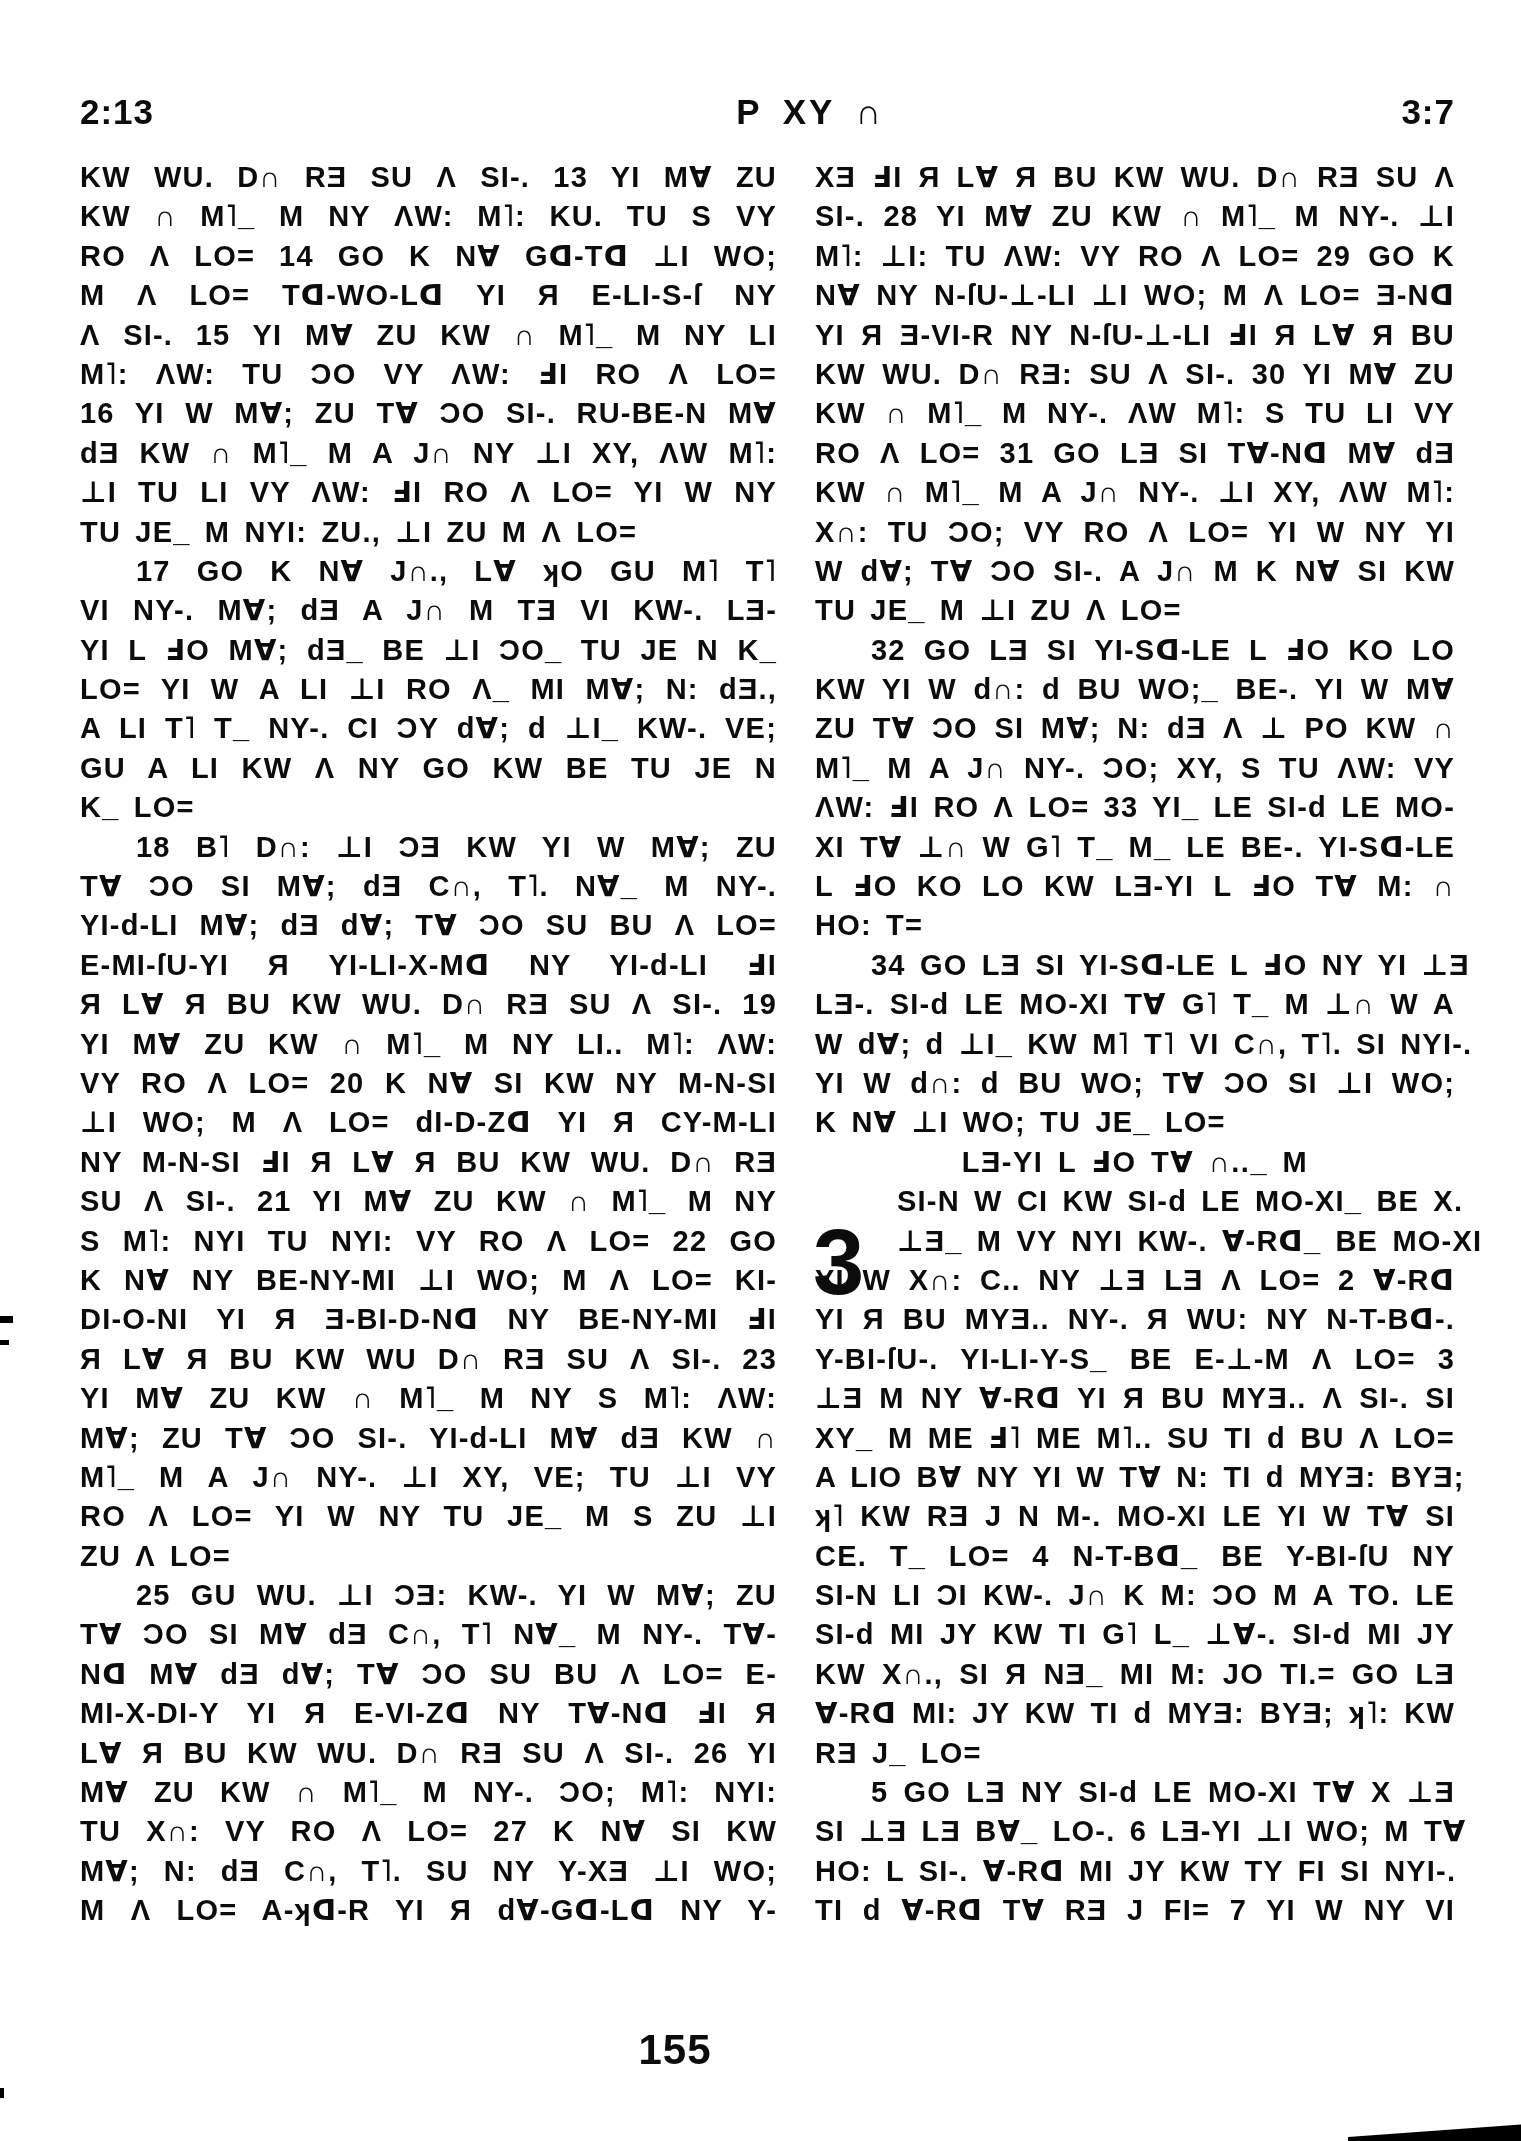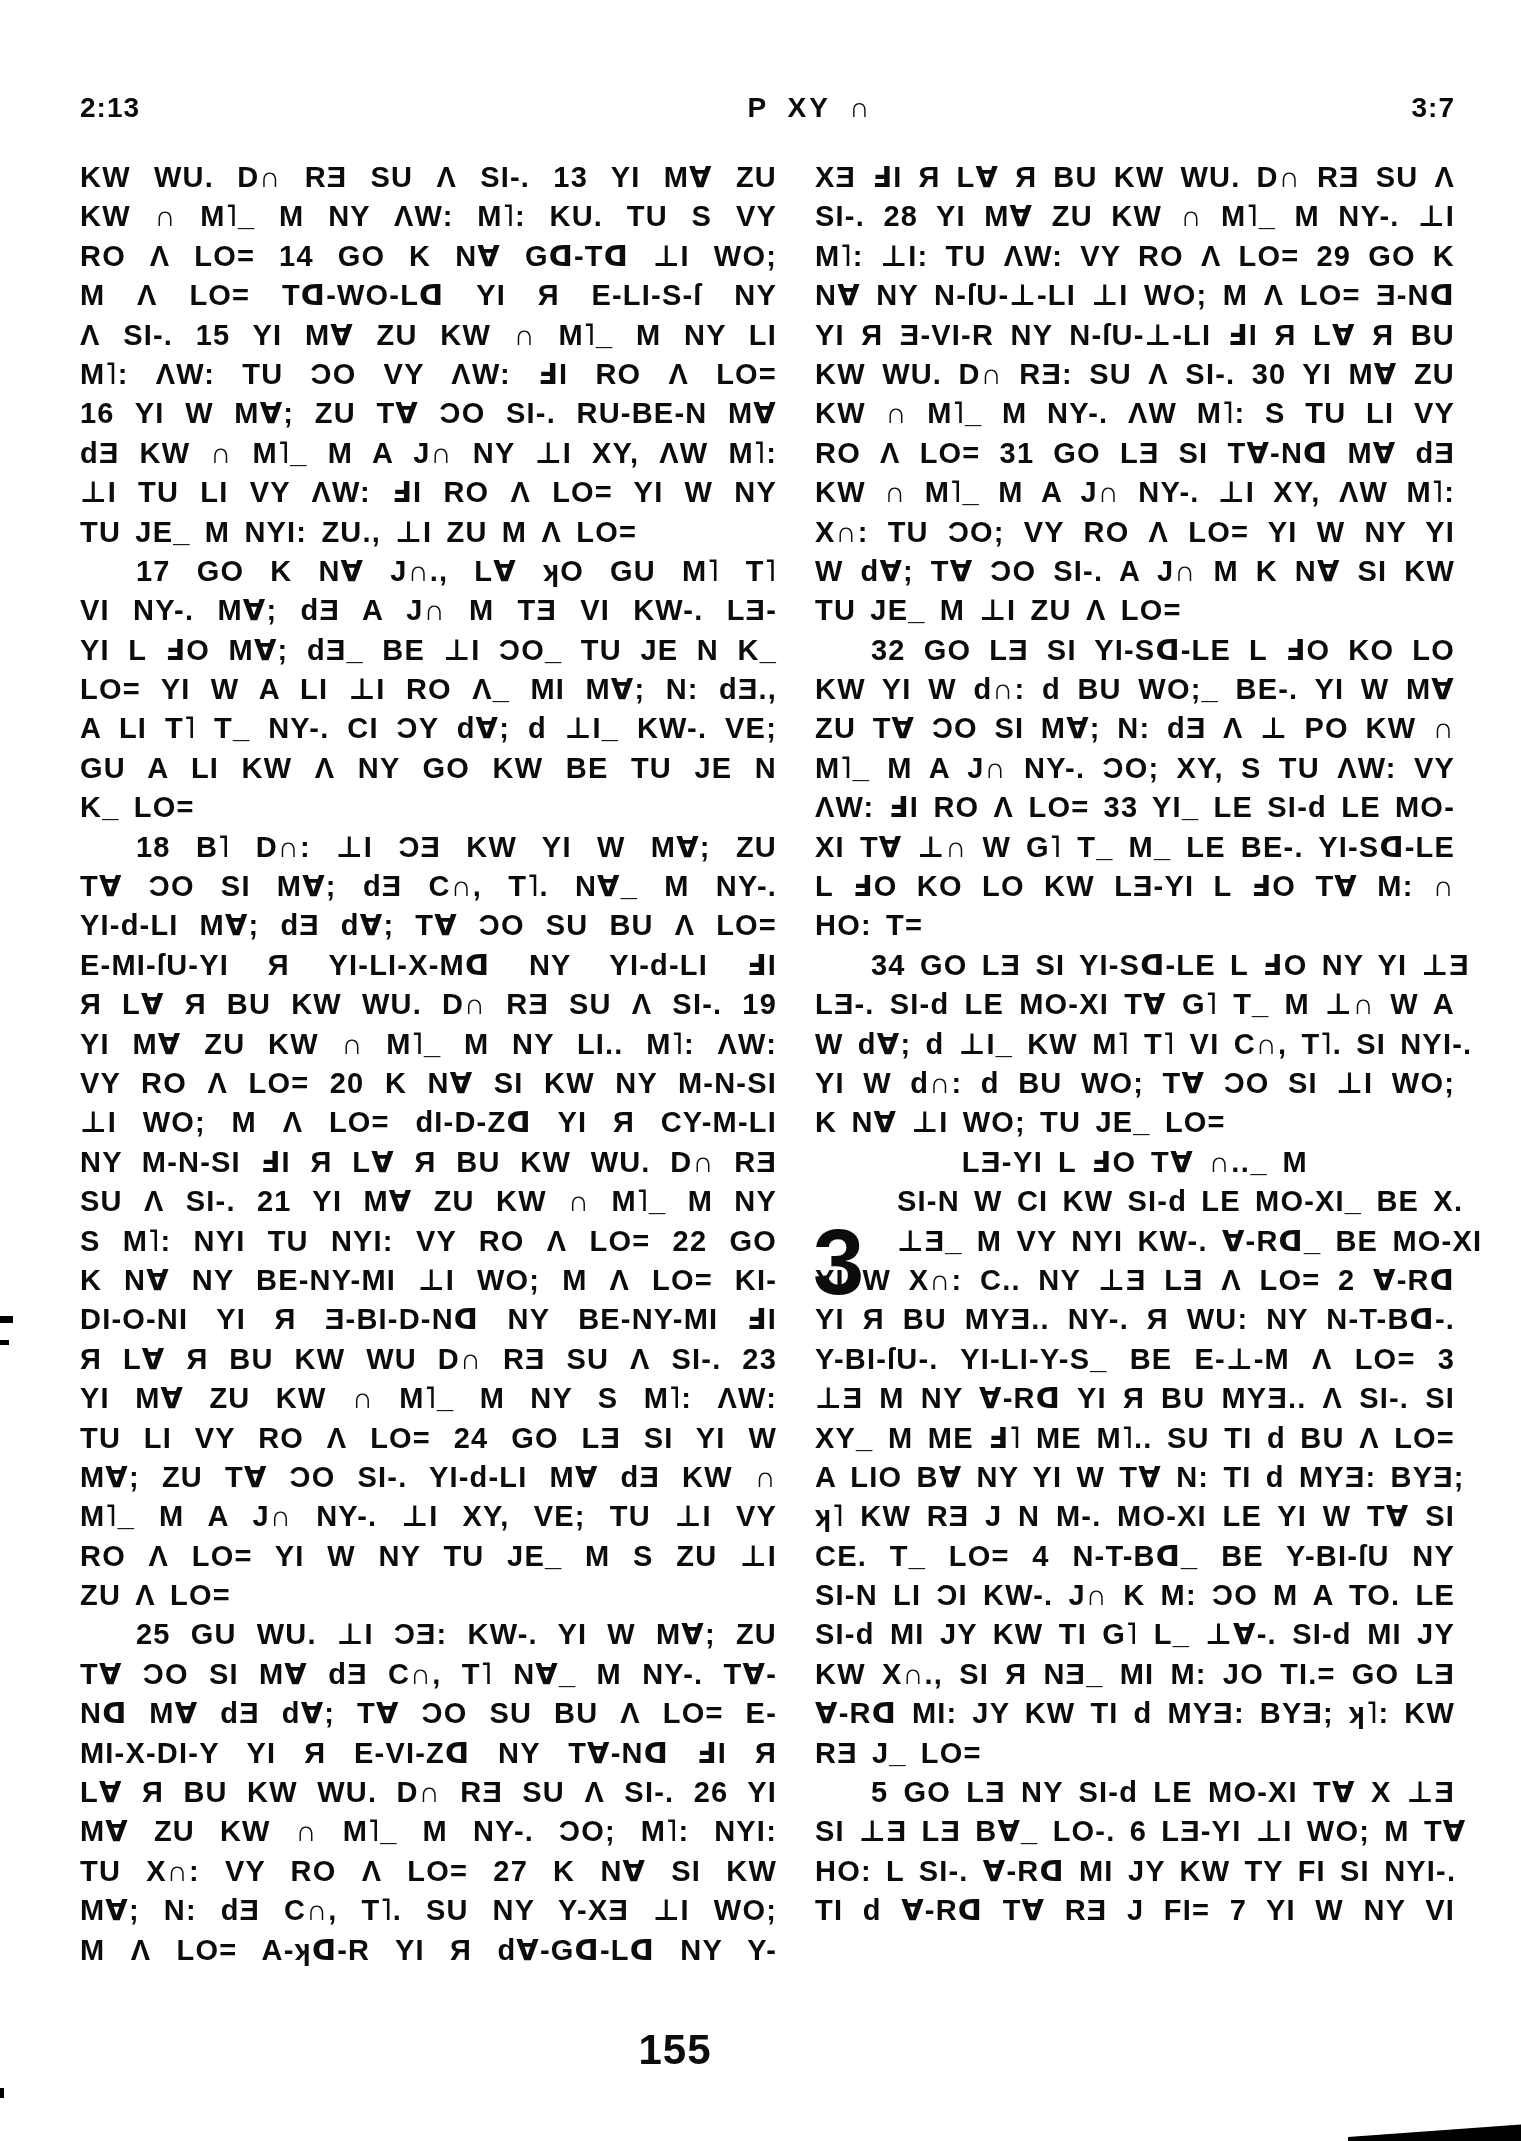--- a/index.html
+++ b/index.html
@@ -1,21 +1,21 @@
 <!DOCTYPE html>
 <html><head>
 <meta charset="utf-8">
 <style>
   html,body{margin:0;padding:0;}
   body{
     width:1521px;height:2141px;position:relative;background:#ffffff;
     font-family:"Liberation Sans","DejaVu Sans",sans-serif;
     color:#0c0c0c;overflow:hidden;
   }
-  .hdr{position:absolute;top:92px;font-size:28px;font-weight:bold;letter-spacing:1px;}
+  .hdr{position:absolute;top:92px;font-size:35px;font-weight:bold;letter-spacing:1px;}
   #hdr-left{left:80px;}
   #hdr-center{left:660px;width:300px;text-align:center;letter-spacing:3px;word-spacing:8px;}
   #hdr-right{left:1300px;width:155px;text-align:right;}
   .col{position:absolute;top:158px;}
   #col-left{left:80px;width:697px;}
   #col-right{left:815px;width:640px;}
   .line{
     height:39.4px;line-height:39.4px;font-size:29px;font-weight:bold;
     letter-spacing:1.2px;word-spacing:5px;
     text-align:justify;text-align-last:justify;
@@ -75,21 +75,20 @@
     <div class="line">YI M∀ ZU KW ∩ M˥_ M NY LI.. M˥: ΛW:</div>
     <div class="line">VY RO Λ LO= 20 K N∀ SI KW NY M-N-SI</div>
     <div class="line">⊥I WO; M Λ LO= dI-D-Zᗡ YI Я CY-M-LI</div>
     <div class="line">NY M-N-SI ℲI Я L∀ Я BU KW WU. D∩ RƎ</div>
     <div class="line">SU Λ SI-. 21 YI M∀ ZU KW ∩ M˥_ M NY</div>
     <div class="line">S M˥: NYI TU NYI: VY RO Λ LO= 22 GO</div>
     <div class="line">K N∀ NY BE-NY-MI ⊥I WO; M Λ LO= KI-</div>
     <div class="line">DI-O-NI YI Я Ǝ-BI-D-Nᗡ NY BE-NY-MI ℲI</div>
     <div class="line">Я L∀ Я BU KW WU D∩ RƎ SU Λ SI-. 23</div>
     <div class="line">YI M∀ ZU KW ∩ M˥_ M NY S M˥: ΛW:</div>
-    <div class="line">TU LI VY RO Λ LO= 24 GO LƎ SI YI W</div>
     <div class="line">M∀; ZU T∀ ƆO SI-. YI-d-LI M∀ dƎ KW ∩</div>
     <div class="line">M˥_ M A J∩ NY-. ⊥I XY, VE; TU ⊥I VY</div>
     <div class="line">RO Λ LO= YI W NY TU JE_ M S ZU ⊥I</div>
     <div class="line flush">ZU Λ LO=</div>
     <div class="line indent">25 GU WU. ⊥I ƆƎ: KW-. YI W M∀; ZU</div>
     <div class="line">T∀ ƆO SI M∀ dƎ C∩, T˥ N∀_ M NY-. T∀-</div>
     <div class="line">Nᗡ M∀ dƎ d∀; T∀ ƆO SU BU Λ LO= E-</div>
     <div class="line">MI-X-DI-Y YI Я E-VI-Zᗡ NY T∀-Nᗡ ℲI Я</div>
     <div class="line">L∀ Я BU KW WU. D∩ RƎ SU Λ SI-. 26 YI</div>
     <div class="line">M∀ ZU KW ∩ M˥_ M NY-. ƆO; M˥: NYI:</div>

